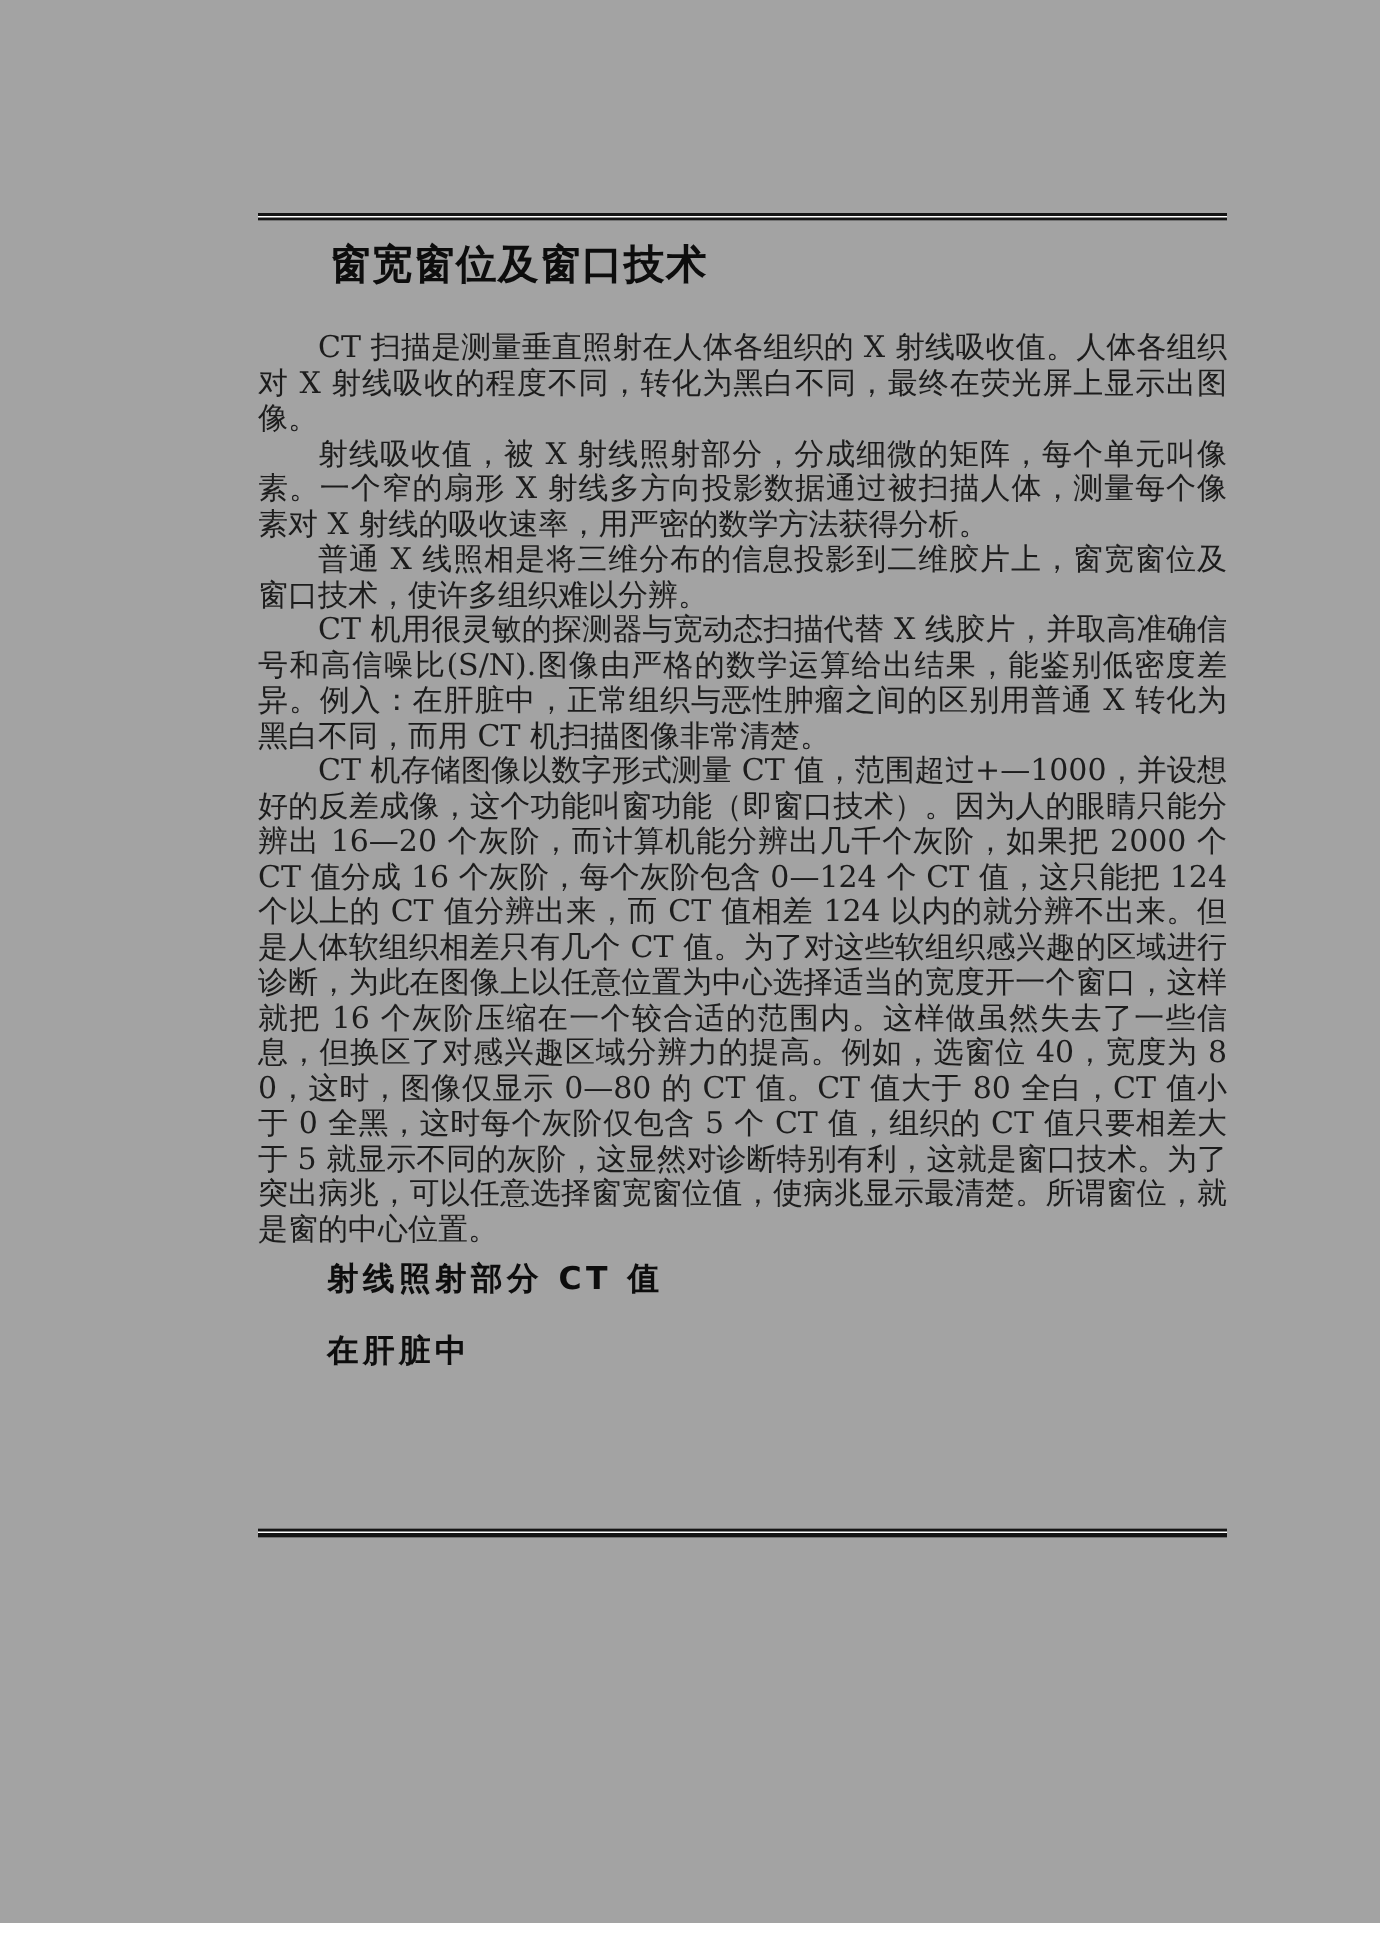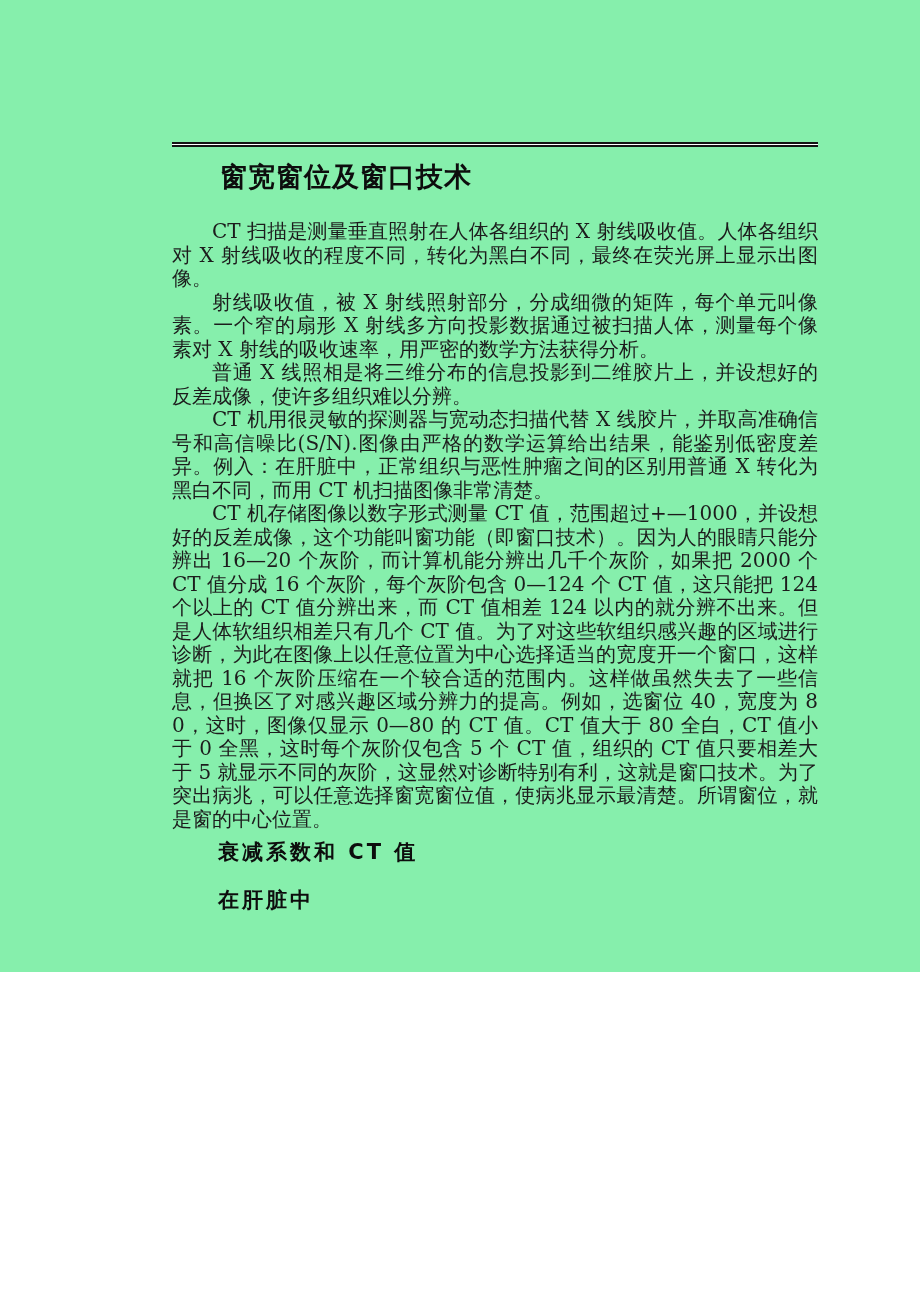--- a/index.html
+++ b/index.html
@@ -3,22 +3,22 @@
 <meta charset="utf-8">
 <style>
   html, body {
     margin: 0;
     padding: 0;
     background: #ffffff;
   }
   .page {
     position: relative;
     width: 920px;
-    height: 972px;
-    background: #86efac;
+    height: 1282px;
+    background: #a3a3a3;
     overflow: hidden;
     font-family: "DejaVu Serif", "Liberation Serif", serif;
     color: #1c1c1c;
   }
   .content {
     position: absolute;
     left: 172px;
     top: 142px;
     width: 646px;
   }
@@ -78,26 +78,26 @@
 
   <div class="content">
 
     <div class="rule-top"></div>
 
     <h1 class="doc-title">窗宽窗位及窗口技术</h1>
 
     <div class="body-text">
       <p>CT 扫描是测量垂直照射在人体各组织的 X 射线吸收值。人体各组织对 X 射线吸收的程度不同，转化为黑白不同，最终在荧光屏上显示出图像。</p>
       <p>射线吸收值，被 X 射线照射部分，分成细微的矩阵，每个单元叫像素。一个窄的扇形 X 射线多方向投影数据通过被扫描人体，测量每个像素对 X 射线的吸收速率，用严密的数学方法获得分析。</p>
-      <p>普通 X 线照相是将三维分布的信息投影到二维胶片上，并设想好的反差成像，使许多组织难以分辨。</p>
+      <p>普通 X 线照相是将三维分布的信息投影到二维胶片上，窗宽窗位及窗口技术，使许多组织难以分辨。</p>
       <p>CT 机用很灵敏的探测器与宽动态扫描代替 X 线胶片，并取高准确信号和高信噪比(S/N).图像由严格的数学运算给出结果，能鉴别低密度差异。例入：在肝脏中，正常组织与恶性肿瘤之间的区别用普通 X 转化为黑白不同，而用 CT 机扫描图像非常清楚。</p>
       <p>CT 机存储图像以数字形式测量 CT 值，范围超过+—1000，并设想好的反差成像，这个功能叫窗功能（即窗口技术）。因为人的眼睛只能分辨出 16—20 个灰阶，而计算机能分辨出几千个灰阶，如果把 2000 个 CT 值分成 16 个灰阶，每个灰阶包含 0—124 个 CT 值，这只能把 124 个以上的 CT 值分辨出来，而 CT 值相差 124 以内的就分辨不出来。但是人体软组织相差只有几个 CT 值。为了对这些软组织感兴趣的区域进行诊断，为此在图像上以任意位置为中心选择适当的宽度开一个窗口，这样就把 16 个灰阶压缩在一个较合适的范围内。这样做虽然失去了一些信息，但换区了对感兴趣区域分辨力的提高。例如，选窗位 40，宽度为 80，这时，图像仅显示 0—80 的 CT 值。CT 值大于 80 全白，CT 值小于 0 全黑，这时每个灰阶仅包含 5 个 CT 值，组织的 CT 值只要相差大于 5 就显示不同的灰阶，这显然对诊断特别有利，这就是窗口技术。为了突出病兆，可以任意选择窗宽窗位值，使病兆显示最清楚。所谓窗位，就是窗的中心位置。</p>
     </div>
 
   </div>
 
-  <h2 class="section-heading heading-attenuation">衰减系数和 CT 值</h2>
+  <h2 class="section-heading heading-attenuation">射线照射部分 CT 值</h2>
 
   <h2 class="section-heading heading-reconstruction">在肝脏中</h2>
 
   <div class="rule-bottom"></div>
 
 </div>
 
 </body></html>

